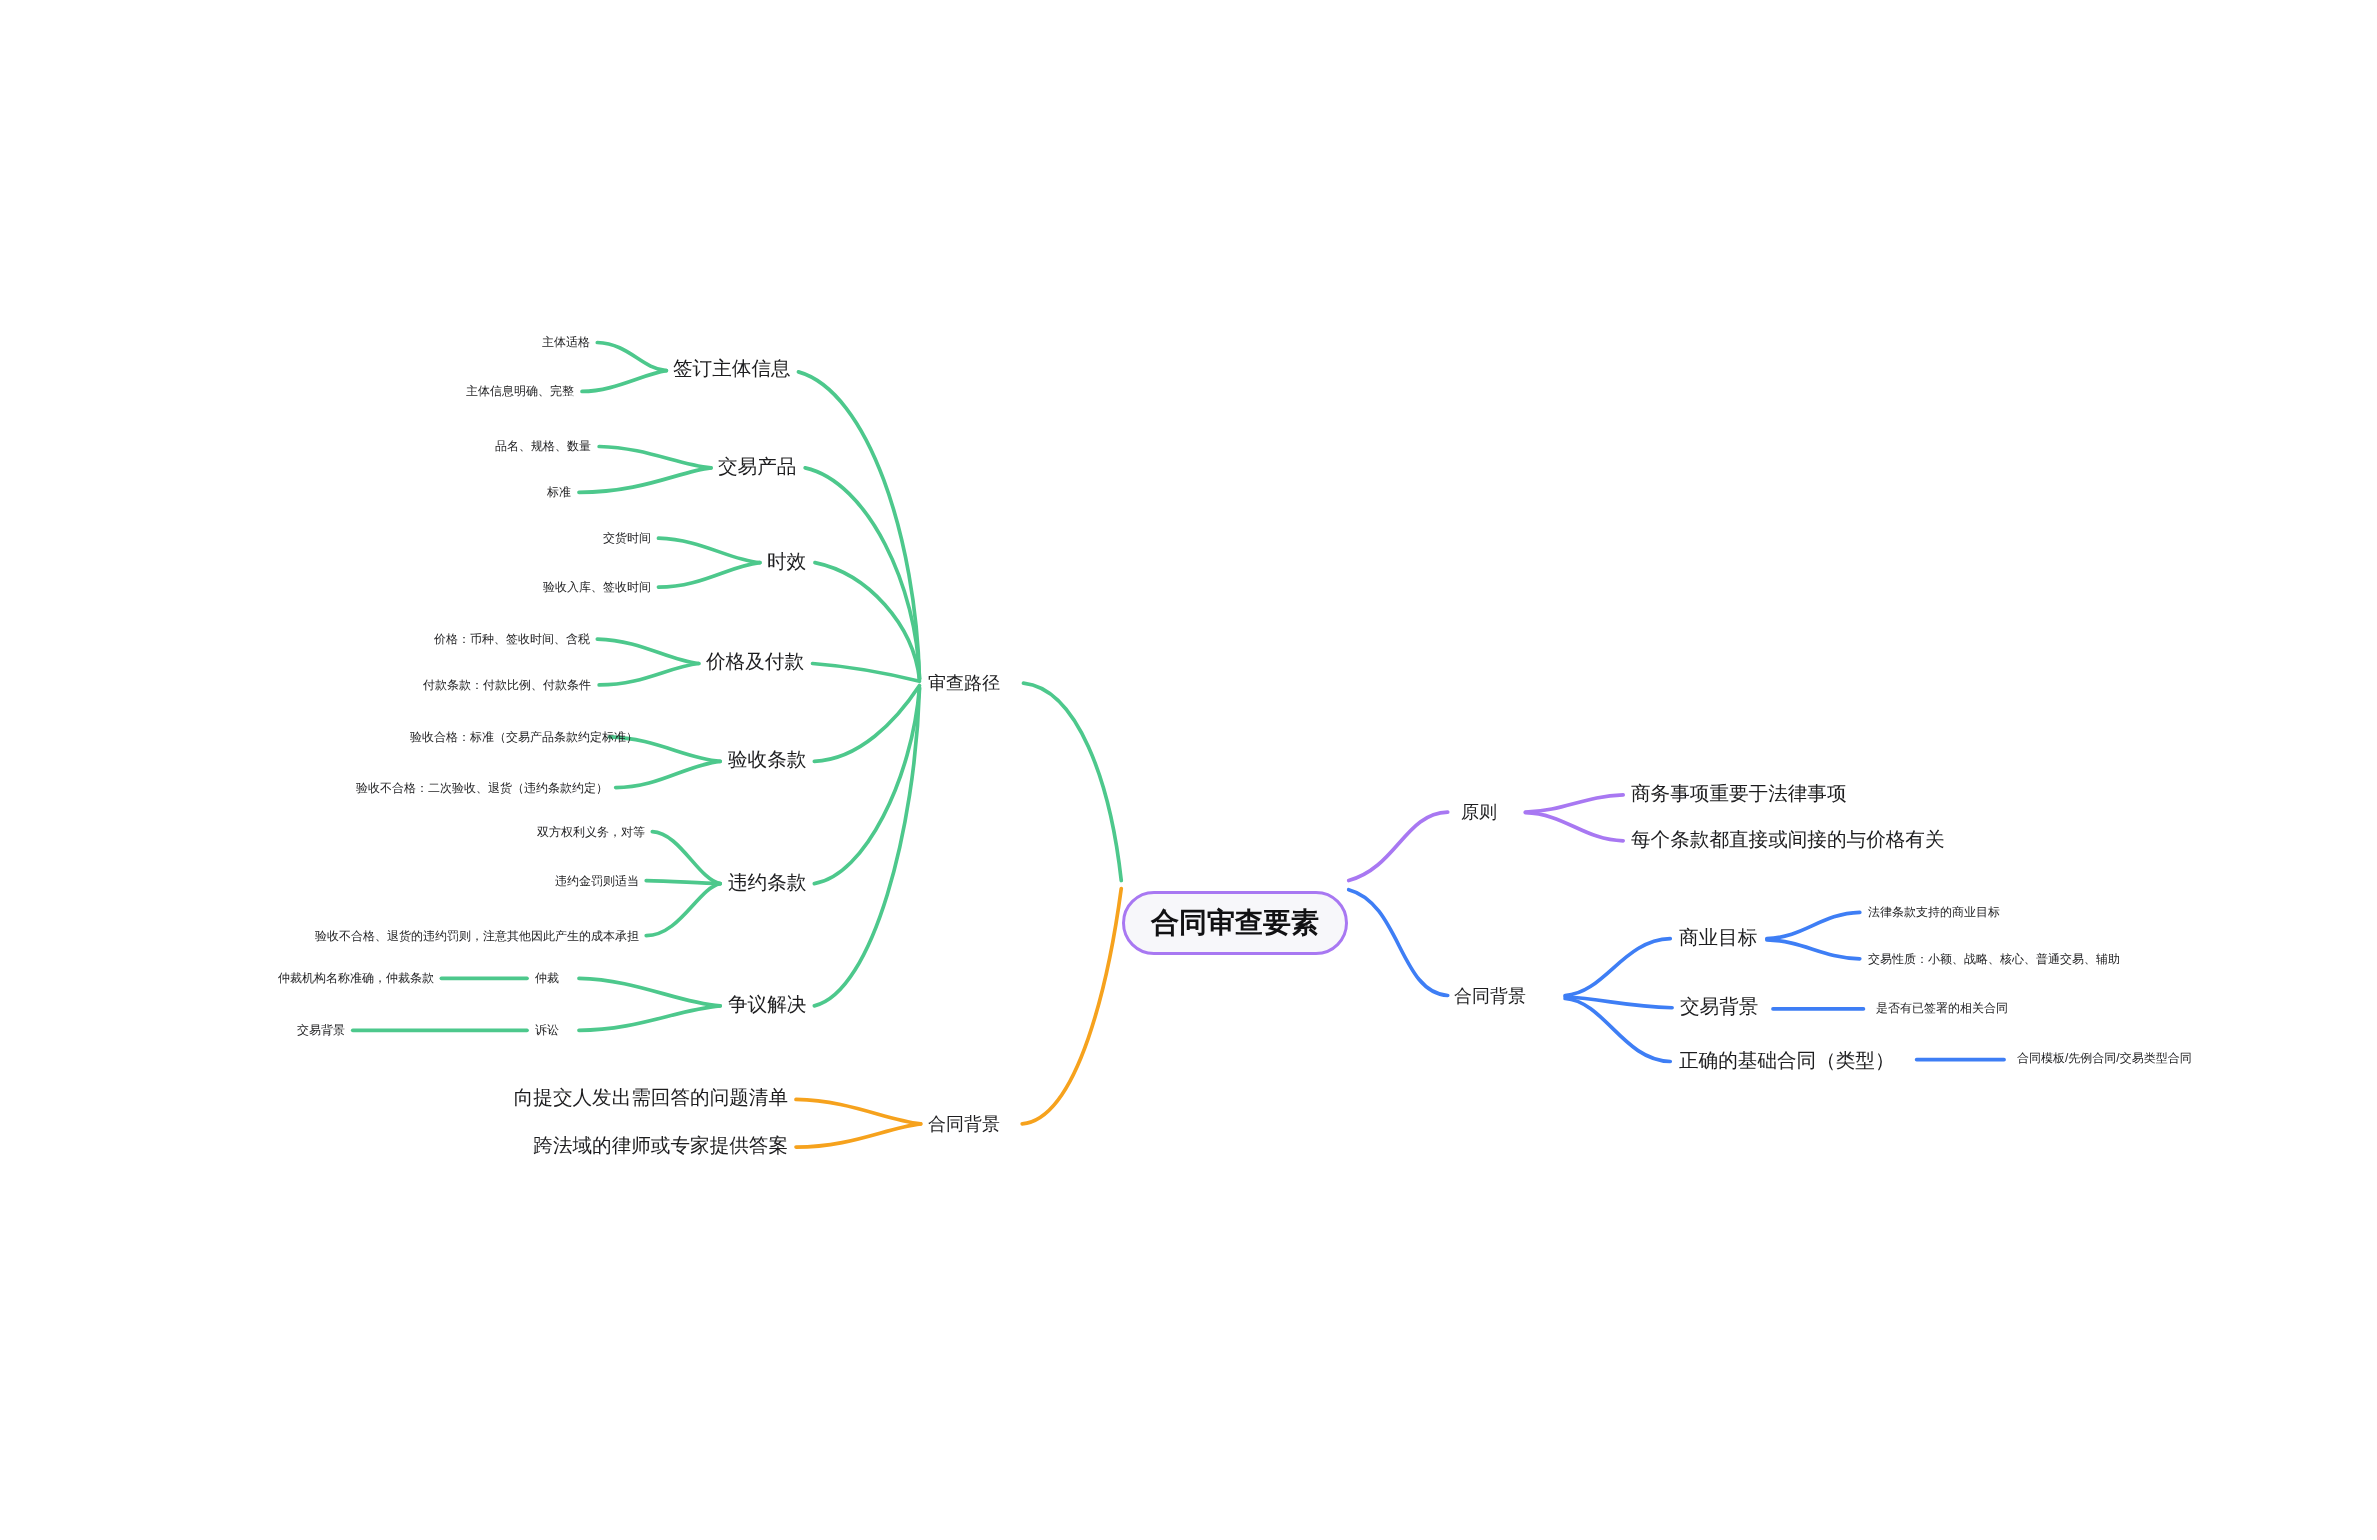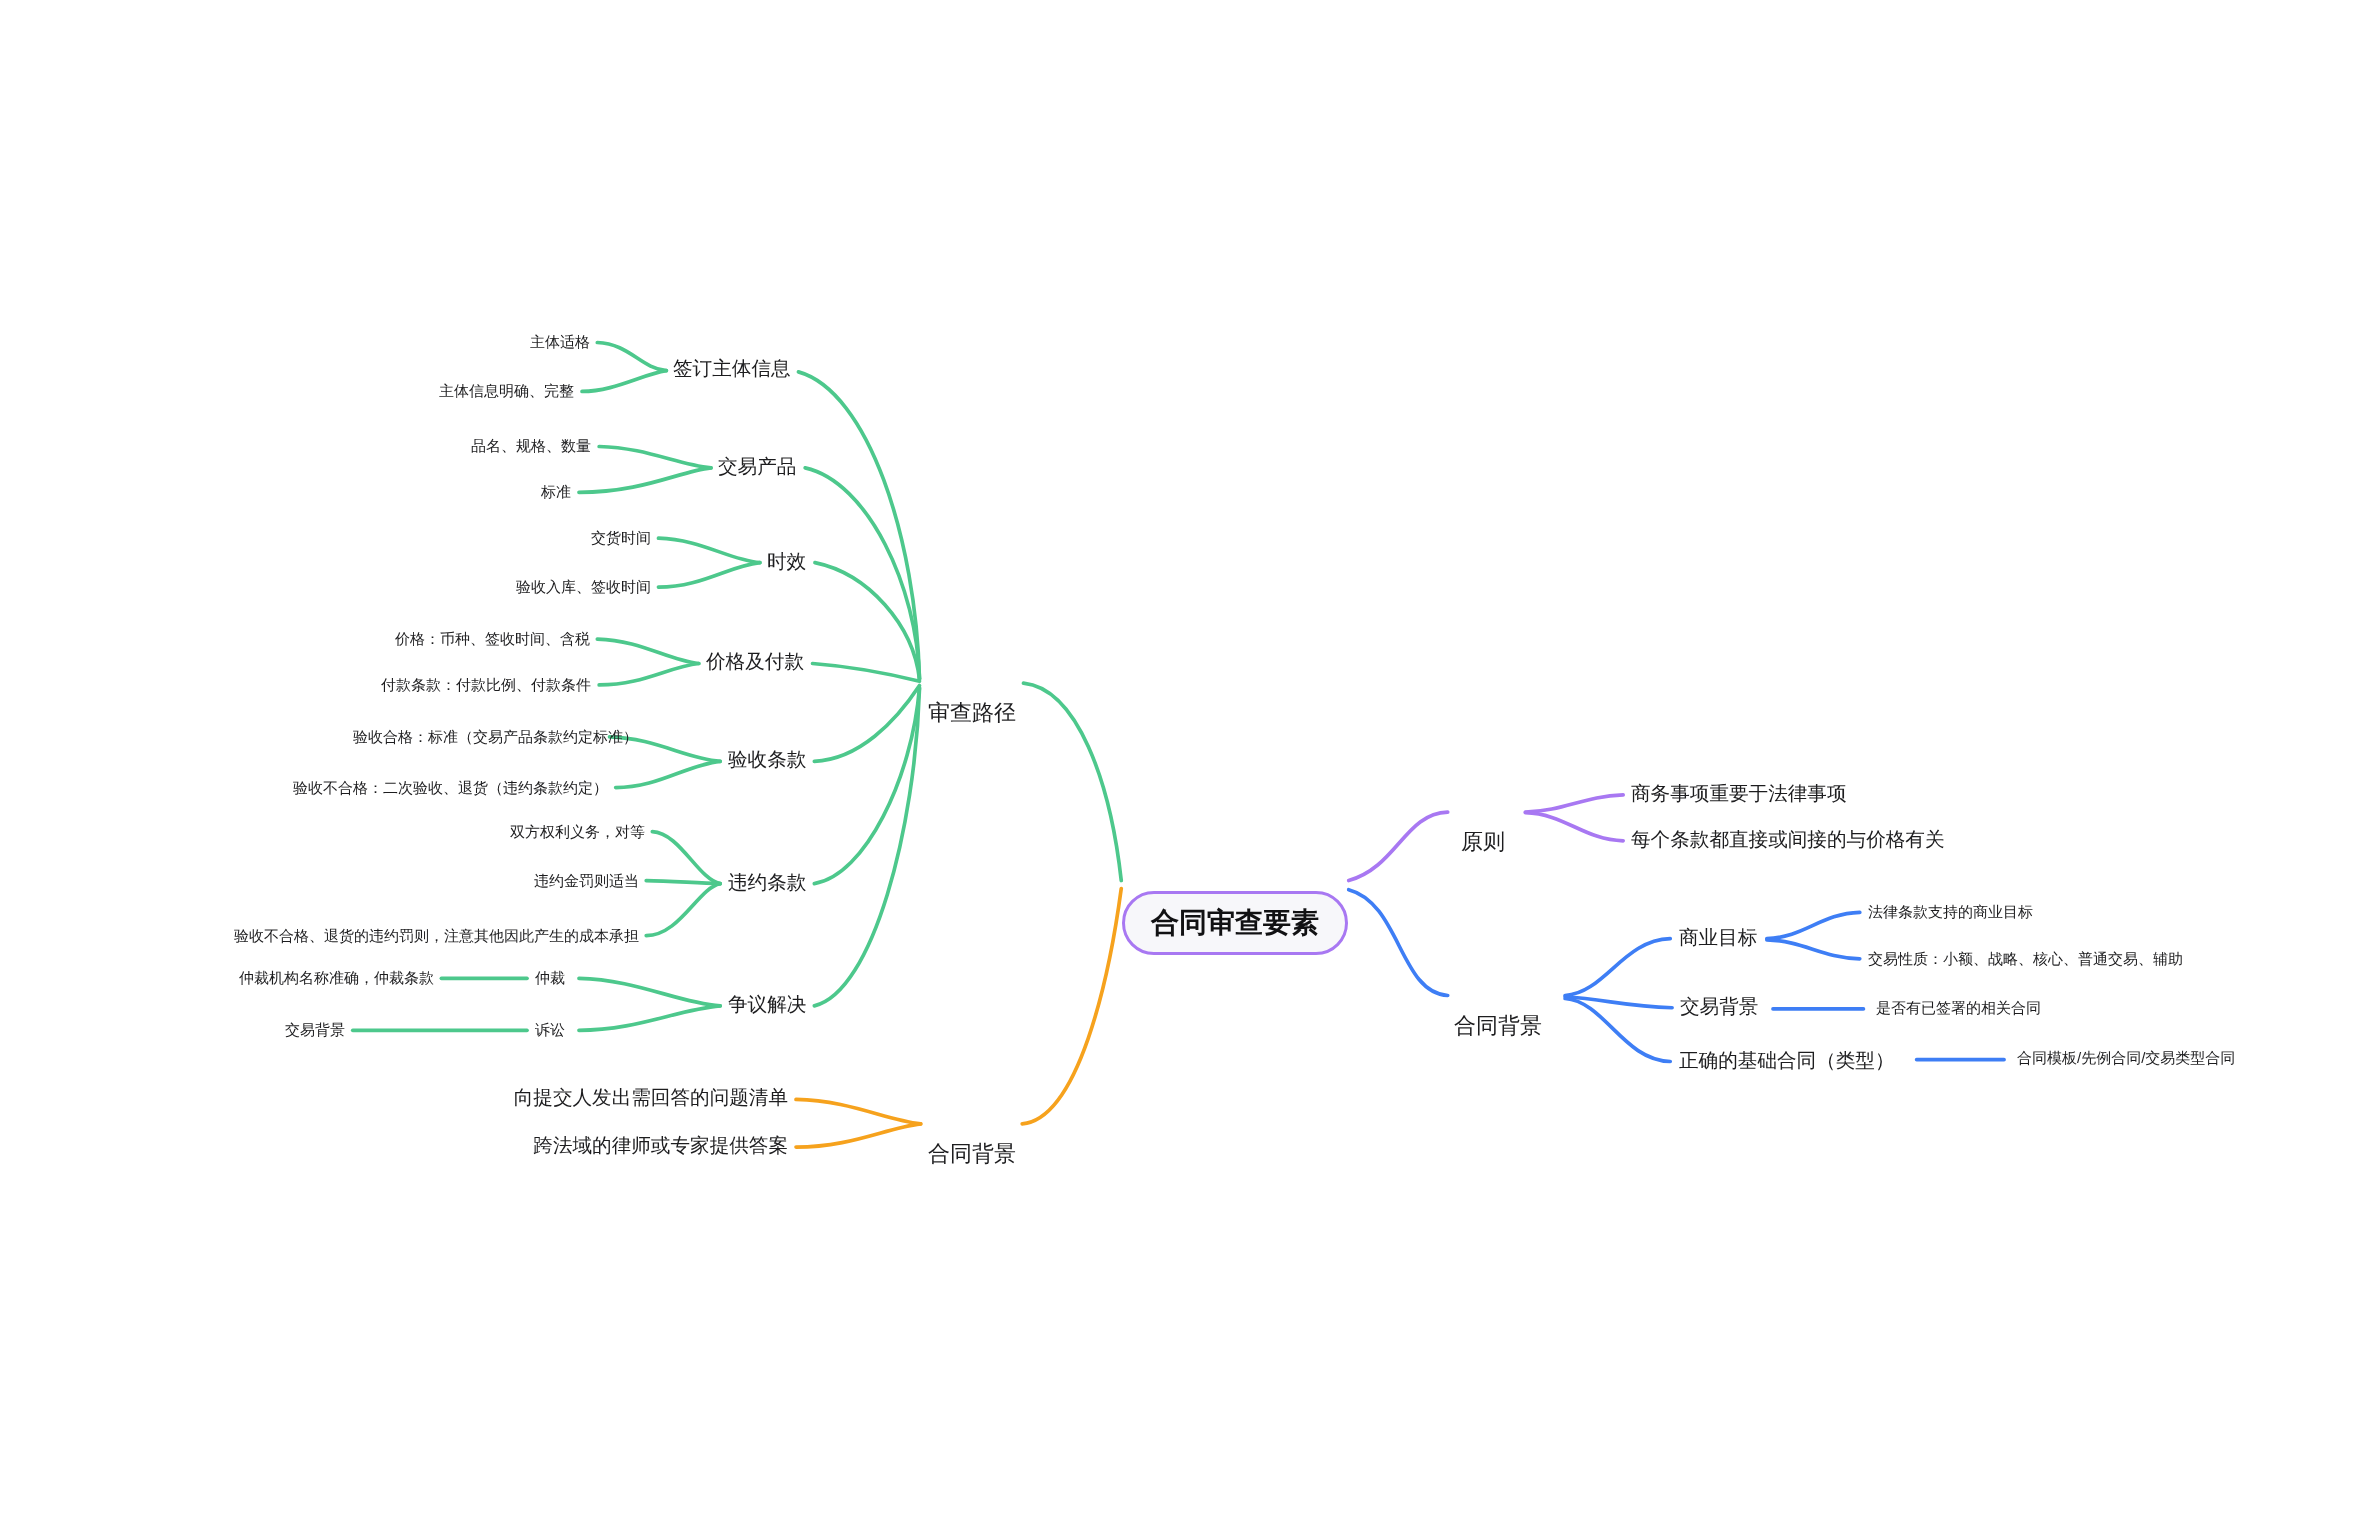--- a/index.html
+++ b/index.html
@@ -13,23 +13,23 @@
   }
   #wires{position:absolute;left:0;top:0;width:2377px;height:1541px;}
   #wires path{fill:none;stroke-width:6;stroke-linecap:round;}
   .node{
     position:absolute;
     white-space:nowrap;
     color:#1d1d1f;
     transform:translateY(-50%);
     line-height:1.25;
   }
-  .f30{font-size:15px;}
+  .f30{font-size:12px;}
   .f32{font-size:19.6px;font-family:Liberation Mono, monospace;}
-  .f36{font-size:22px;margin-top:30px;}
+  .f36{font-size:18px;}
   .central{
     position:absolute;
     left:1122px;top:853px;
     width:226px;height:64px;
     background:#f7f7fa;
     border:3.7px solid #a878f2;
     border-radius:37px;
     box-sizing:border-box;
     display:flex;align-items:center;justify-content:center;
     font-size:28px;font-weight:bold;color:#111113;margin-top:38px;

